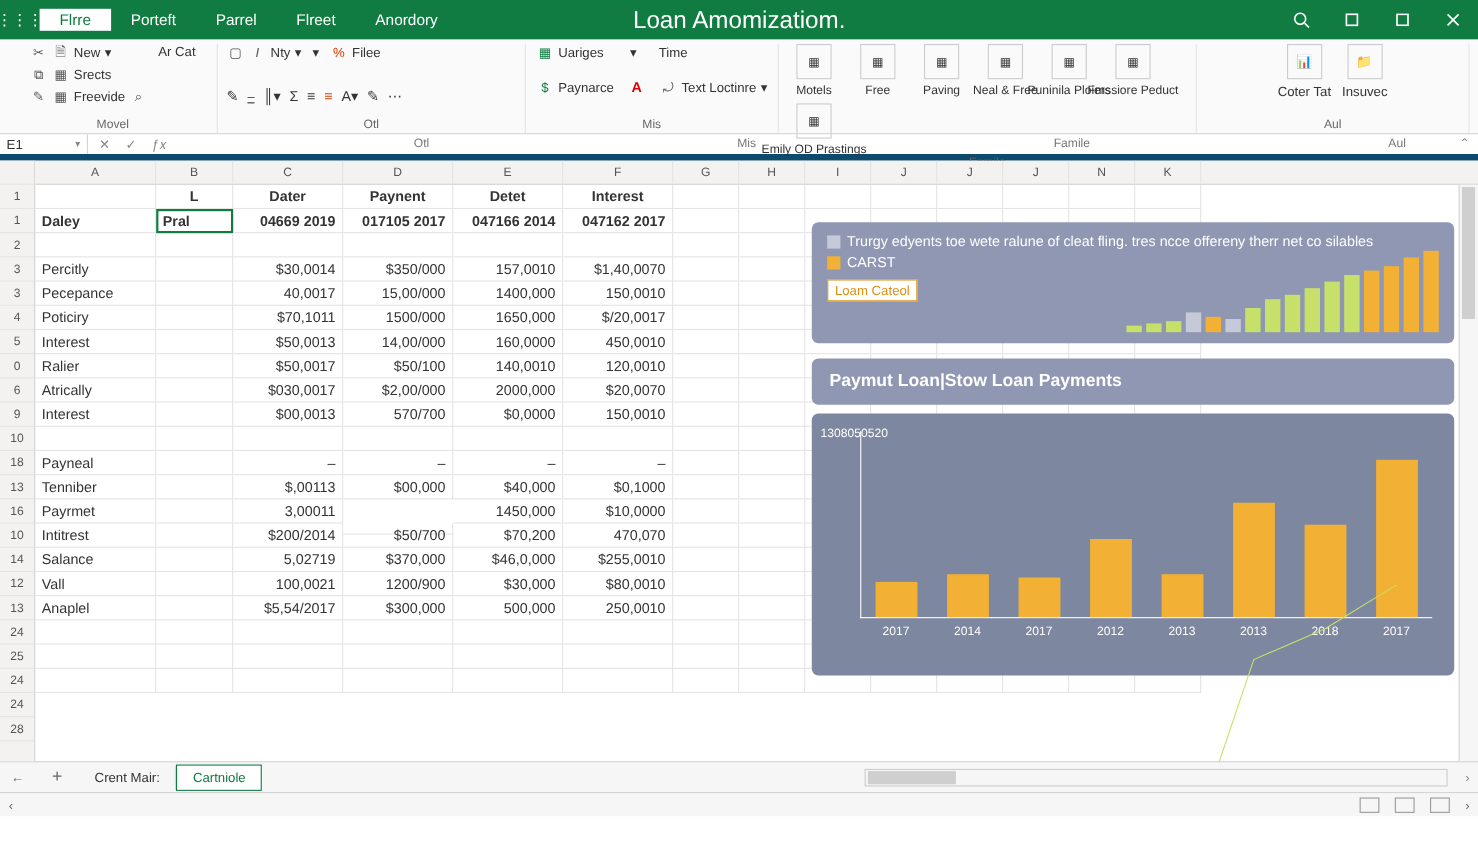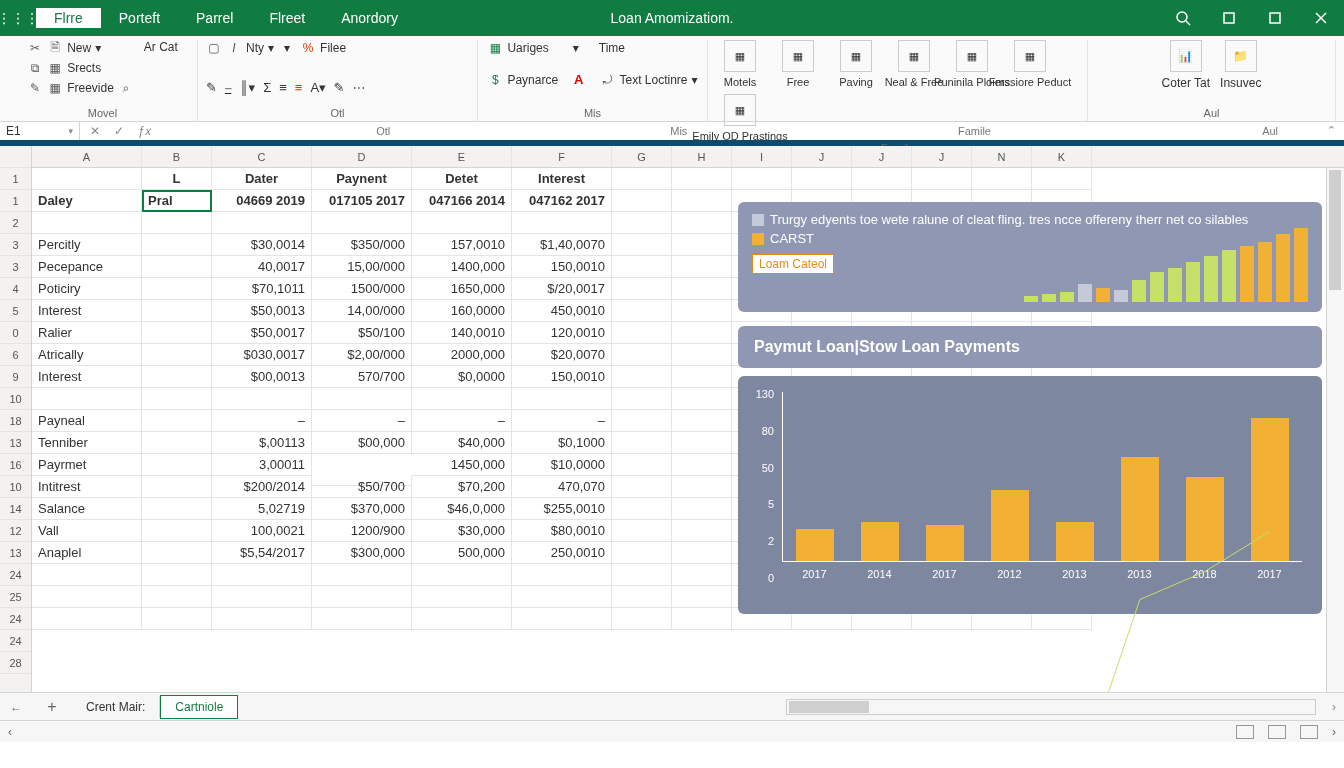--- a/index.html
+++ b/index.html
@@ -4,21 +4,21 @@
 <style>
 * { margin:0; padding:0; box-sizing:border-box; font-family:"Segoe UI",Arial,sans-serif; }
 body { width:1344px; height:768px; overflow:hidden; background:#fff; font-size:13px; color:#333; }
 
 
 .titlebar { height:36px; background:#107c41; display:flex; align-items:center; color:#fff; }
 .titlebar .app-icon { width:36px; height:36px; display:flex; align-items:center; justify-content:center; font-size:14px; }
 .tabs { display:flex; height:20px; }
 .tab { padding:0 18px; display:flex; align-items:center; cursor:pointer; font-size:14px; }
 .tab.active { background:#fff; color:#107c41; }
-.doc-title { position:absolute; left:50%; transform:translateX(-50%); font-size:14px; font-weight:300; color:#fff; }
+.doc-title { position:absolute; left:50%; transform:translateX(-50%); font-size:22px; font-weight:300; color:#fff; }
 .win-controls { margin-left:auto; display:flex; }
 .win-controls div { width:46px; height:36px; display:flex; align-items:center; justify-content:center; cursor:pointer; }
 .win-controls svg { stroke:#fff; fill:none; }
 
 
 .ribbon { height:86px; border-bottom:1px solid #d4d4d4; display:flex; padding:4px 8px 0 8px; background:#fafafa; }
 .rgroup { display:flex; flex-direction:column; align-items:center; padding:0 8px; border-right:1px solid #e4e4e4; }
 .rgroup:last-child { border-right:none; }
 .rgroup .items { display:flex; flex-wrap:wrap; gap:6px 10px; align-items:flex-start; flex:1; }
 .rgroup .label { font-size:11px; color:#666; margin-top:auto; padding-bottom:2px; }
@@ -51,21 +51,21 @@
 
 .chart-panel { position:absolute; right:22px; top:56px; width:584px; }
 .card1 { background:#8f97b3; border-radius:6px; padding:10px 14px; color:#fff; font-size:13px; position:relative; height:110px; }
 .card1 .legend-row { display:flex; align-items:center; gap:6px; margin-bottom:4px; }
 .sw { width:12px; height:12px; display:inline-block; }
 .chip { background:#fff; color:#de8e11; border:1px solid #de8e11; padding:2px 6px; font-size:12px; display:inline-block; margin-top:4px; }
 .mini-bars { position:absolute; right:14px; bottom:10px; display:flex; align-items:flex-end; gap:4px; height:62px; }
 .mini-bars div { width:14px; }
 .card-title { background:#8f97b3; border-radius:6px; margin-top:14px; padding:12px 16px; color:#fff; font-size:16px; font-weight:600; }
 .card2 { background:#7d879f; border-radius:6px; margin-top:8px; padding:16px 20px 28px 44px; position:relative; height:238px; }
-.yaxis { position:absolute; left:8px; top:12px; bottom:30px; display:flex; flex-direction:column; justify-content:space-between; font-size:11px; color:#fff; text-align:right; width:28px; }
+.yaxis { position:absolute; left:8px; top:12px; bottom:30px; display:flex; flex-direction:row; justify-content:space-between; font-size:11px; color:#fff; text-align:right; width:28px; }
 .plot { position:relative; height:170px; border-left:1px solid #fff; border-bottom:1px solid #fff; }
 .bars { position:absolute; inset:0; display:flex; align-items:flex-end; justify-content:space-around; }
 .bars .bar { width:38px; background:#f2b134; }
 .line { position:absolute; inset:0; }
 .xaxis { display:flex; justify-content:space-around; font-size:11px; color:#fff; margin-top:6px; }
 
 
 .sheetbar { height:28px; border-top:1px solid #d4d4d4; display:flex; align-items:center; font-size:12px; background:#f6f6f6; }
 .sheetbar .nav { width:32px; display:flex; justify-content:center; color:#666; cursor:pointer; }
 .sheetbar .add { width:40px; display:flex; justify-content:center; color:#666; cursor:pointer; font-size:16px; }

